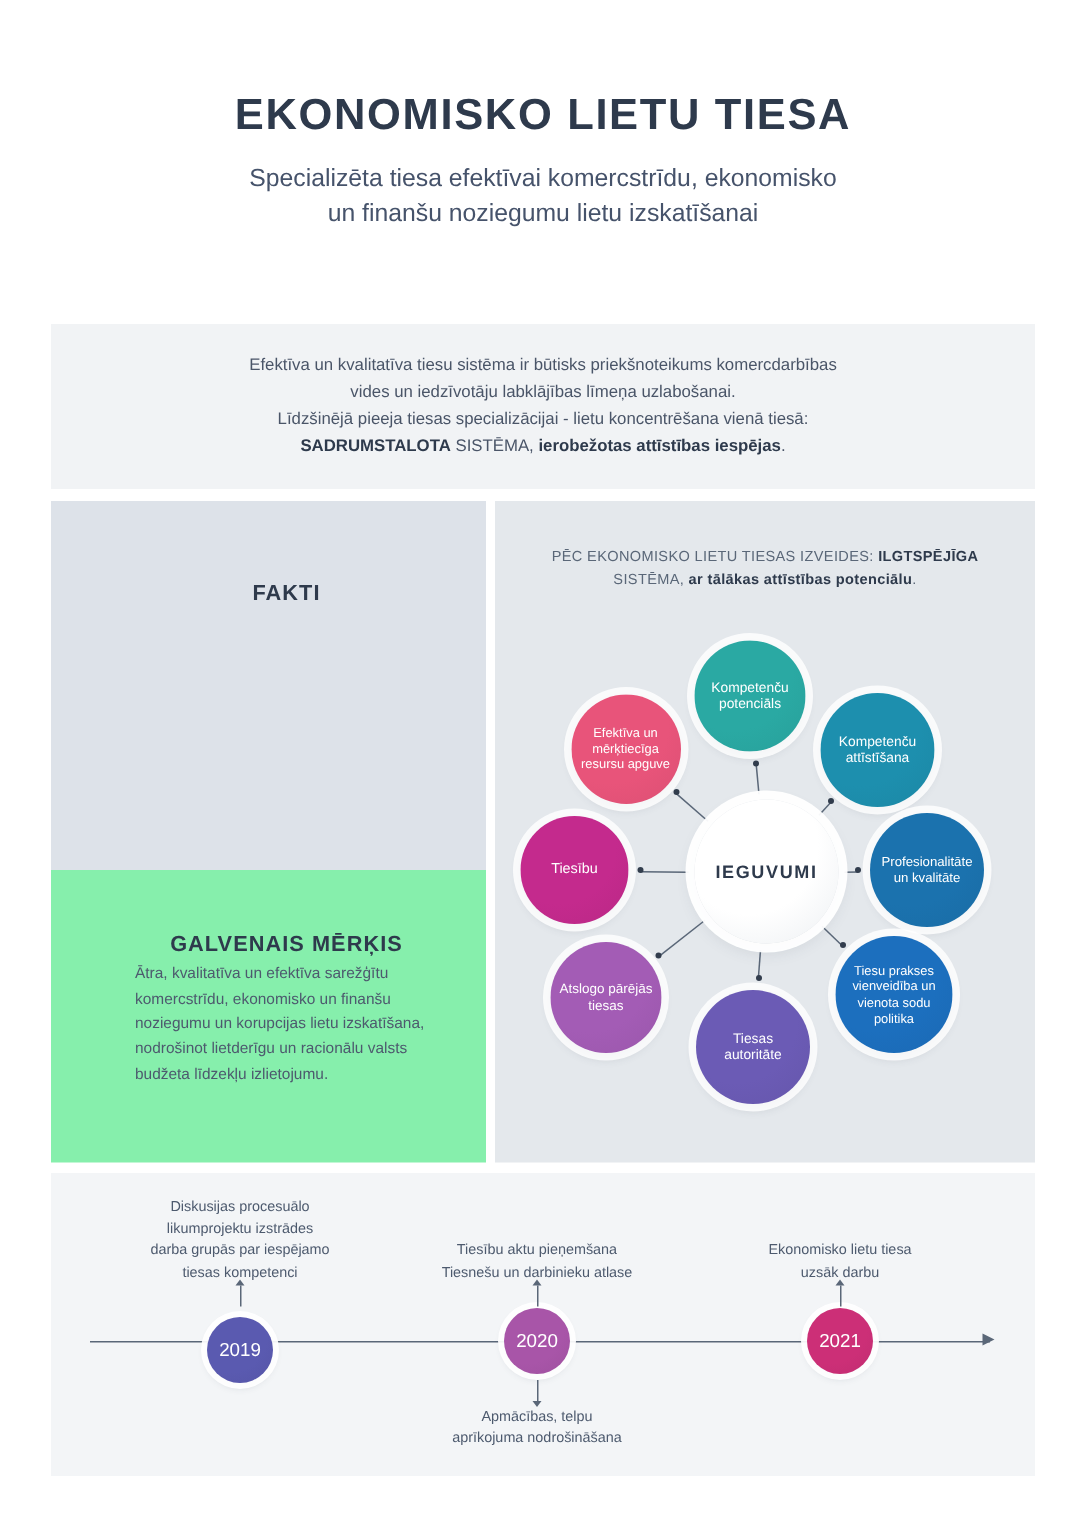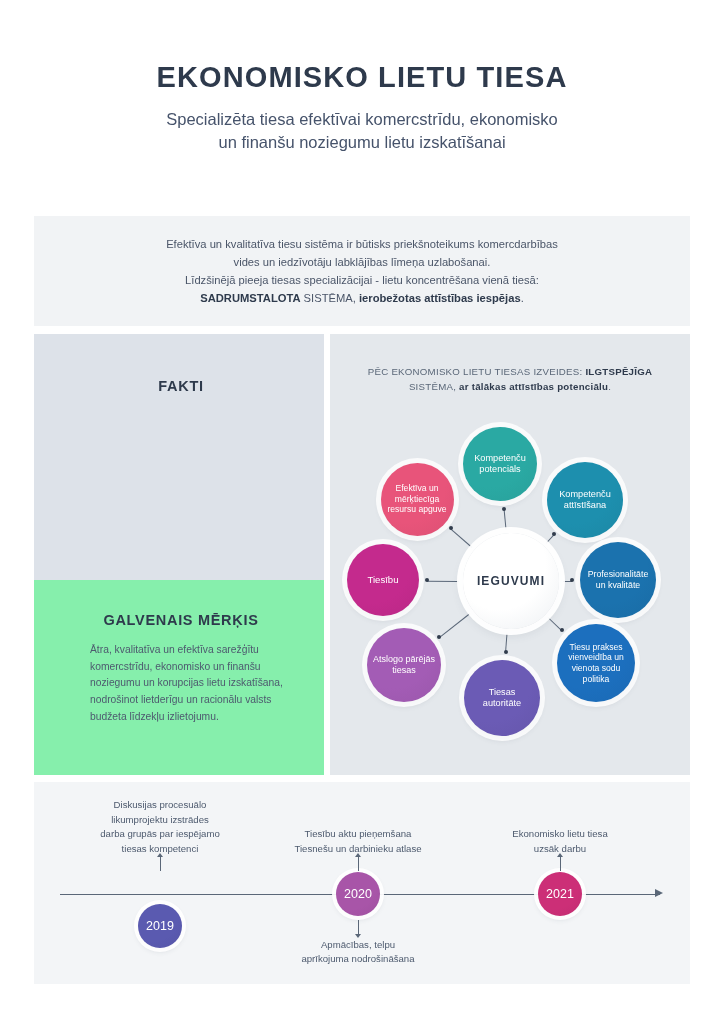--- a/index.html
+++ b/index.html
@@ -47,21 +47,21 @@
     left:330px;top:334px;width:360px;height:441px;
     background:#e4e8ec;
   }
   .timeline-panel{
     left:34px;top:782px;width:656px;height:202px;
     background:#f3f5f7;
   }
 
   .sec-title{
     text-align:center;font-size:14.5px;font-weight:bold;letter-spacing:.7px;
-    color:#2e3a4c;margin:2px;
+    color:#2e3a4c;margin:12px;
   }
   .facts-title{position:absolute;left:0;top:42px;width:290px;}
   .goal-title{position:absolute;left:0;top:30px;width:290px;}
 
   .facts-list{
     position:absolute;left:56px;top:72px;width:212px;margin:0;padding:0;
     list-style:none;
   }
   .facts-list li{
     position:relative;padding-left:11px;margin-bottom:13px;
@@ -202,21 +202,21 @@
       </div>
       <div class="center-node" style="left: 133px; top: 133px; width: 96px; height: 96px; font-size: 12px;">
         <span>IEGUVUMI</span>
       </div>
     </div>
 
   <div class="panel timeline-panel"></div>
   <div class="tl-axis"></div>
   <div class="tl-arrow"></div>
   <div id="timeline-nodes">
-      <div class="tl-node" style="left: 138px; top: 904px; background: radial-gradient(circle at 35% 28%, rgb(90, 90, 176) 0%, rgb(90, 90, 176) 58%, rgba(0, 0, 0, 0.12) 150%), rgb(90, 90, 176);">
+      <div class="tl-node" style="left: 138px; top: 878px; background: radial-gradient(circle at 35% 28%, rgb(90, 90, 176) 0%, rgb(90, 90, 176) 58%, rgba(0, 0, 0, 0.12) 150%), rgb(90, 90, 176);">
         <span>2019</span>
       </div>
       <div class="tl-label" style="left: 50px; width: 220px; top: 798.4px;">
         <div>Diskusijas procesuālo</div>
         <div>likumprojektu izstrādes</div>
         <div>darba grupās par iespējamo</div>
         <div>tiesas kompetenci</div>
       </div>
       <div class="tl-stem" style="left: 160px; top: 857px; height: 14px;"></div>
       <div class="tl-stem-cap" style="left: 157px; top: 853px; border-bottom: 4px solid rgb(90, 103, 120);"></div>

